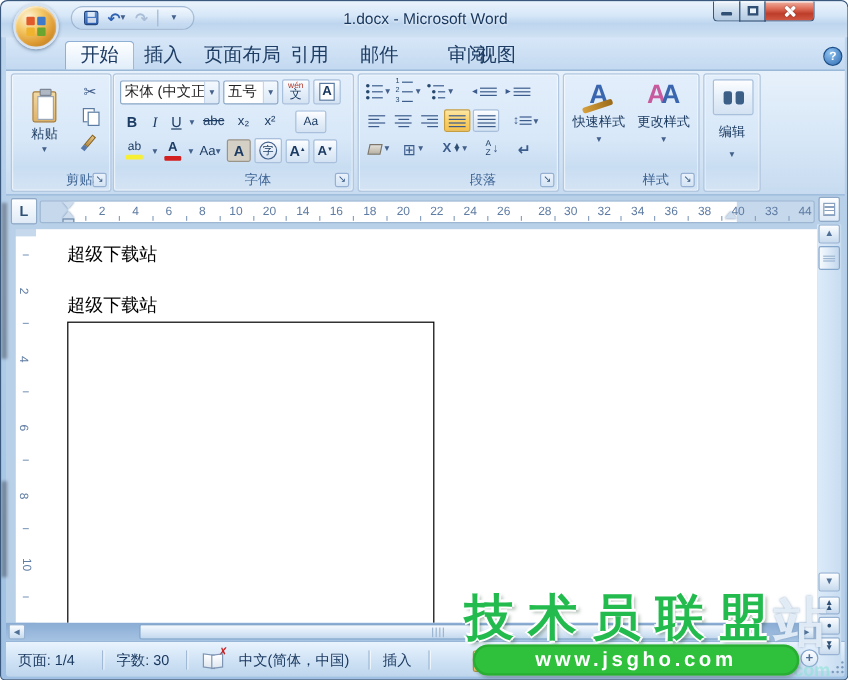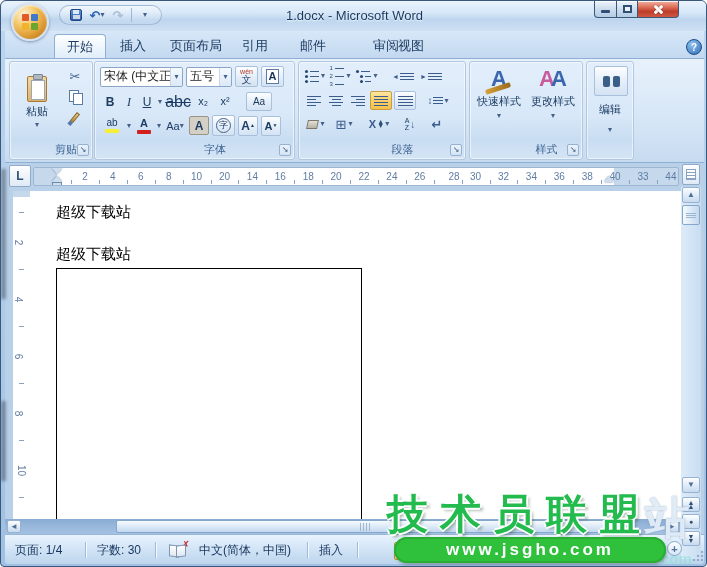--- a/index.html
+++ b/index.html
@@ -33,21 +33,21 @@
   .wbtn.close{left:636px;width:42px;border-radius:0 0 4px 0;background:linear-gradient(180deg,#f0b4a6,#dd6b55 40%,#bc3d2a 65%,#d25844);}
   .glyph-min{width:9px;height:3px;background:#2f4f74;border-radius:1px;margin-top:4px;}
   .glyph-restore{width:9px;height:8px;border:2px solid #2f4f74;background:#eaf2fa;}
   .glyph-x{position:relative;width:11px;height:11px;}
   .glyph-x::before,.glyph-x::after{content:'';position:absolute;left:4px;top:0;width:3px;height:11px;background:#fff;border-radius:1px;box-shadow:0 0 1px rgba(90,10,0,.8);}
   .glyph-x::before{transform:rotate(45deg);}
   .glyph-x::after{transform:rotate(-45deg);}
 
   
   .tabrow{position:absolute;left:4px;top:30px;width:699px;height:27px;background:linear-gradient(180deg,#d7e7f8,#c3d9f0);}
-  .tab{position:absolute;top:3px;height:24px;display:flex;align-items:center;justify-content:center;font-size:13px;color:#1d3c63;cursor:pointer;padding:0 12px;}
+  .tab{position:absolute;top:3px;height:24px;display:flex;align-items:center;justify-content:center;font-size:16px;color:#1d3c63;cursor:pointer;padding:0 12px;}
   .tab.active{background:linear-gradient(180deg,#fdfeff,#f1f7fd 45%,#e0edf9);border:1px solid #8fb0d2;border-bottom:none;border-radius:4px 4px 0 0;z-index:5;}
   .help-btn{position:absolute;left:681px;top:8px;width:16px;height:16px;border-radius:50%;background:radial-gradient(circle at 35% 30%,#8fc3f0,#2f6cb3);border:1px solid #1d4f8a;color:#fff;font-size:10px;font-weight:bold;display:flex;align-items:center;justify-content:center;cursor:pointer;z-index:6;}
 
   
   .ribbon{position:absolute;left:4px;top:57px;width:699px;height:105px;background:linear-gradient(180deg,#e7f1fb,#d7e7f7 55%,#c7dbf0);border-top:1px solid #8fb0d2;border-bottom:1px solid #8fb0d4;}
   .rgroup{position:absolute;top:2px;height:99px;border:1px solid #b2c7e0;border-radius:3px;background:linear-gradient(180deg,#e3eefb,#d8e8f8 55%,#c9ddf2 80%,#d4e4f4);box-shadow:inset 0 0 0 1px rgba(255,255,255,.55);}
   .glabel{position:absolute;left:0;right:0;bottom:2px;text-align:center;font-size:11px;color:#3f6595;padding-left:41px;}
   .dlauncher{position:absolute;right:3px;bottom:3px;width:12px;height:12px;border:1px solid #96b1d2;border-radius:2px;background:linear-gradient(180deg,#eaf2fb,#d4e4f4);color:#33567f;font-size:8px;line-height:10px;text-align:center;cursor:pointer;}
   .rrow{position:absolute;display:flex;align-items:center;}
   .rbtn{display:flex;align-items:center;justify-content:center;border:1px solid transparent;border-radius:2px;cursor:pointer;color:#1d3c63;}
@@ -253,21 +253,21 @@
         </div>
         <div class="rbtn raised" style="width:23px;height:21px;" data-name="character-border-button">
           <span class="abox" data-name="character-border-icon">A</span>
         </div>
       </div>
       <div class="rrow" style="left:7px;top:30px;gap:4px;">
         <span class="rbtn fmt" style="width:16px;font-weight:bold;" data-name="bold-button">B</span>
         <span class="rbtn fmt" style="width:14px;font-style:italic;font-family:'Liberation Serif',serif;" data-name="italic-button">I</span>
         <span class="rbtn fmt" style="width:14px;text-decoration:underline;" data-name="underline-button">U</span>
         <span class="car" data-name="underline-dropdown-icon">▾</span>
-        <span class="rbtn fmt" style="width:24px;text-decoration:line-through;font-size:16px;" data-name="strikethrough-button">abc</span>
+        <span class="rbtn fmt" style="width:24px;text-decoration:line-through;font-size:11px;" data-name="strikethrough-button">abc</span>
         <span class="rbtn fmt" style="width:18px;font-size:11px;" data-name="subscript-button">x₂</span>
         <span class="rbtn fmt" style="width:18px;font-size:11px;" data-name="superscript-button">x²</span>
         <span class="rbtn raised" style="width:26px;height:19px;margin-left:8px;font-size:10px;" data-name="clear-formatting-button">
             <span data-name="clear-formatting-icon">Aa</span>
           </span>
       </div>
       <div class="rrow" style="left:5px;top:53px;gap:3px;">
         <span class="rbtn colorbar" style="width:24px;" data-name="text-highlight-button">
           <span style="font-size:10px;" data-name="highlight-icon">ab</span>
           <span class="bar" style="background:#f7ef34;" data-name="highlight-color-swatch"></span>

